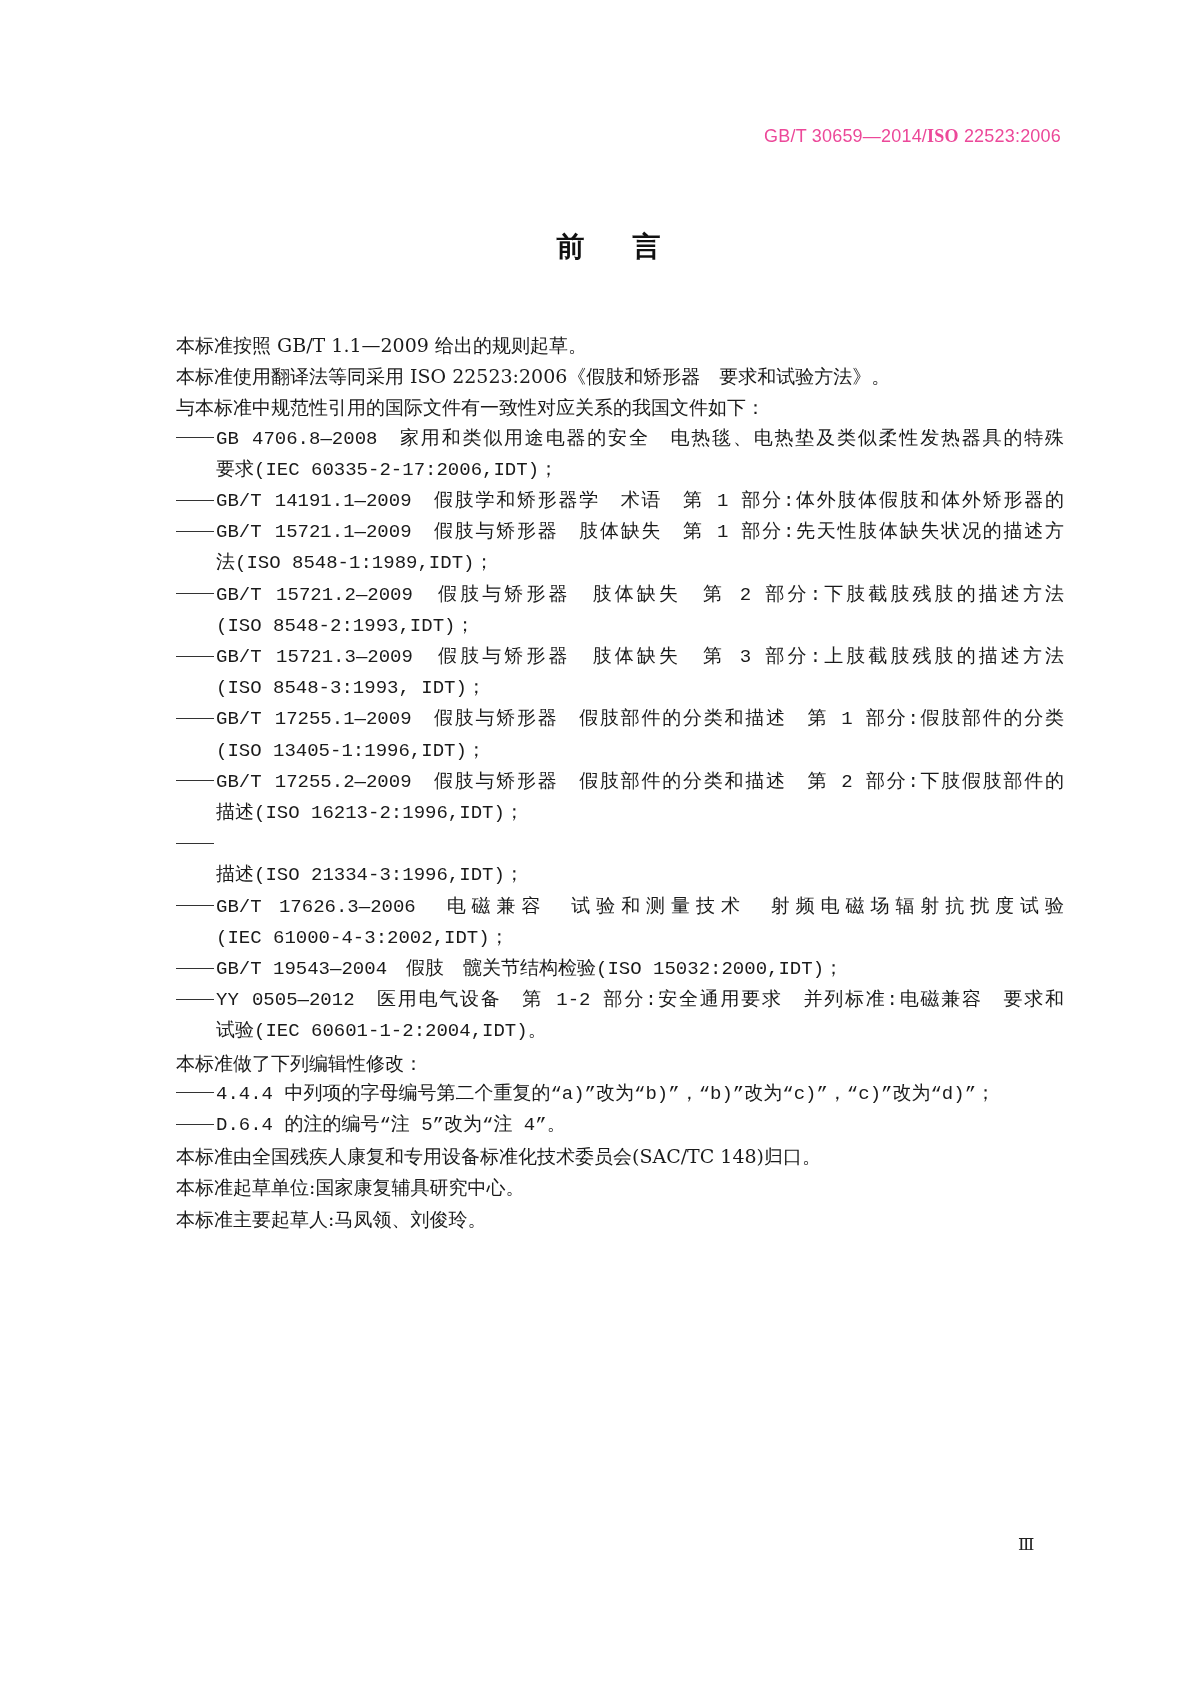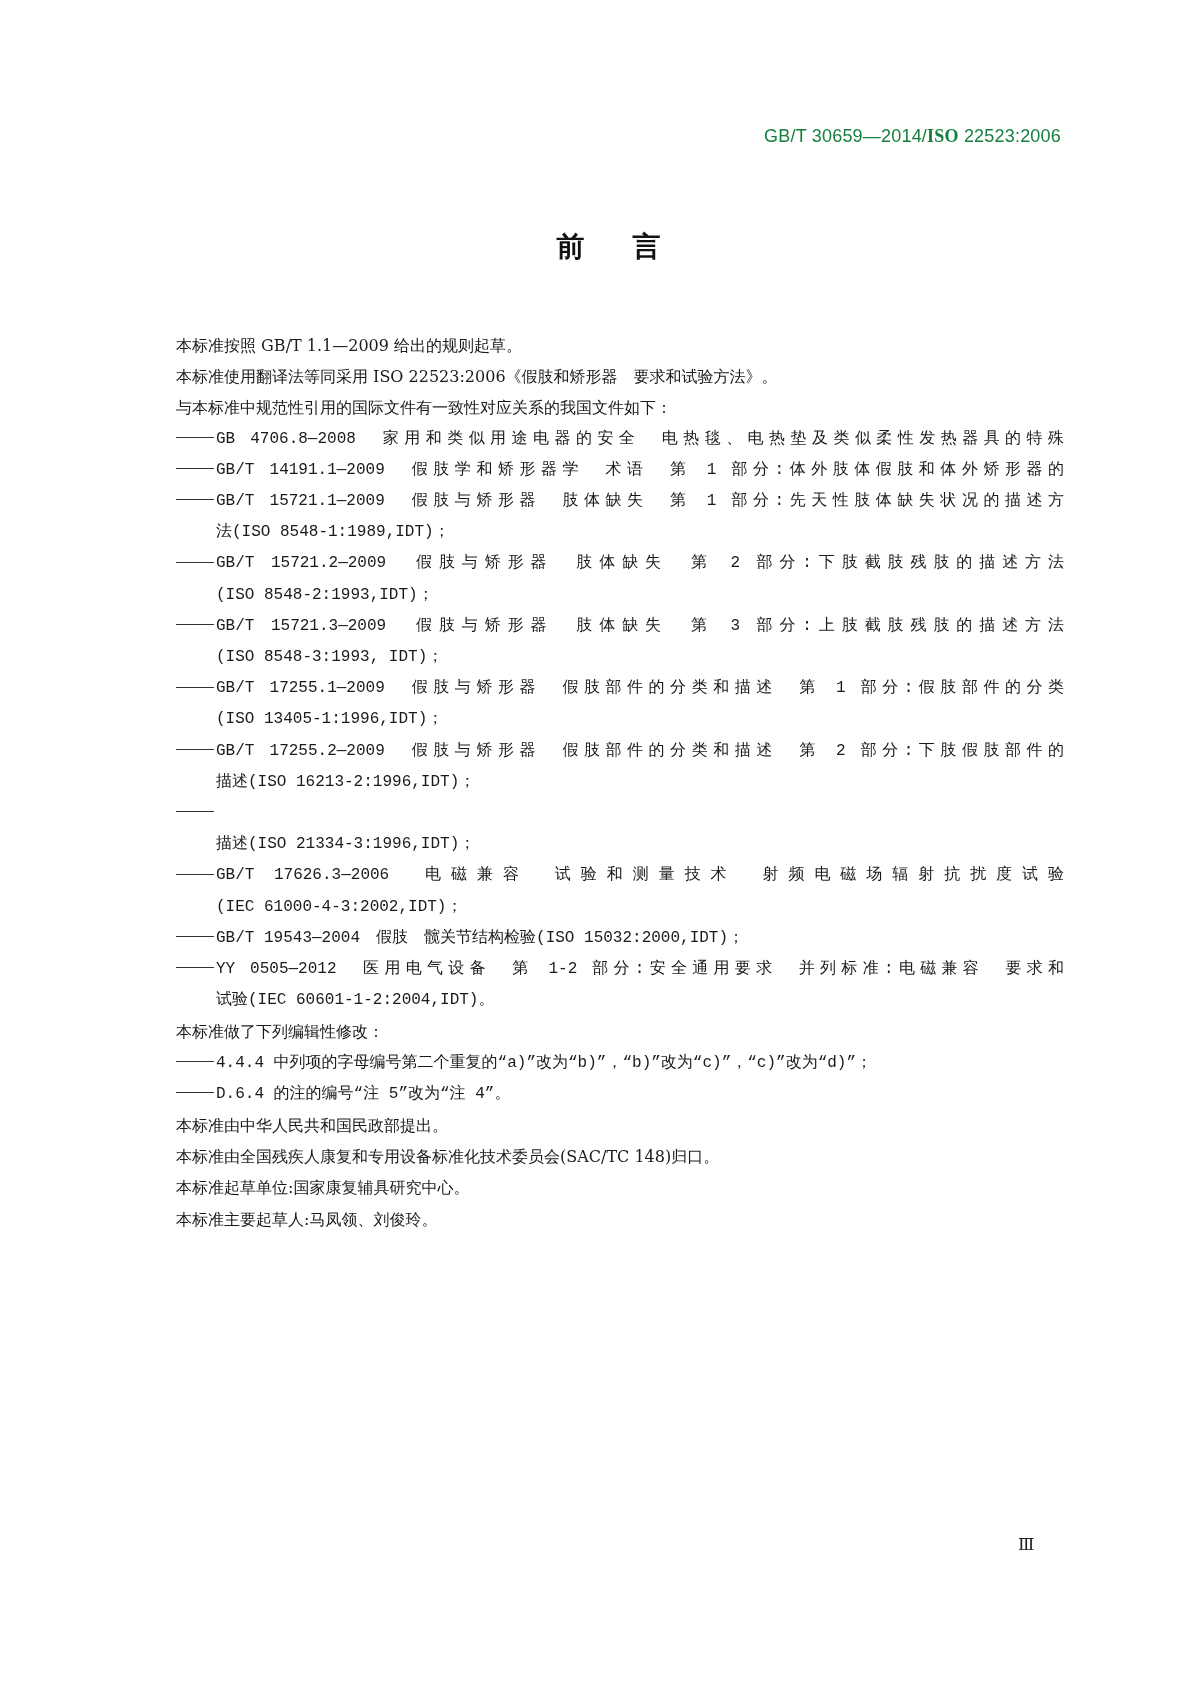--- a/index.html
+++ b/index.html
@@ -15,21 +15,21 @@
       color: #1a1a1a;
       font-family: "DejaVu Serif", "Liberation Serif", serif;
     }
     .header-code {
       position: absolute;
       top: 126px;
       right: 130px;
       font-family: "Liberation Sans", "DejaVu Sans", sans-serif;
       font-size: 18px;
       letter-spacing: 0.2px;
-      color: #15803d;
+      color: #ec4899;
       white-space: nowrap;
     }
     .header-code .bold {
       font-weight: bold;
       font-family: "Liberation Serif", "DejaVu Serif", serif;
     }
     .page-title {
       position: absolute;
       top: 228px;
       left: 13px;
@@ -40,21 +40,21 @@
       font-size: 28px;
       letter-spacing: 48px;
       text-indent: 48px;
       color: #111;
     }
     .content {
       position: absolute;
       top: 330px;
       left: 176px;
       width: 888px;
-      font-size: 16px;
+      font-size: 19px;
       line-height: 31.2px;
     }
     .para {
       margin: 0;
       white-space: nowrap;
     }
     .dash-item {
       position: relative;
       margin: 0;
       font-family: Liberation Mono, monospace;
@@ -108,20 +108,21 @@
 
 <div class="content">
 
   <p class="para">本标准按照 GB/T 1.1—2009 给出的规则起草。</p>
   <p class="para">本标准使用翻译法等同采用 ISO 22523:2006《假肢和矫形器　要求和试验方法》。</p>
   <p class="para">与本标准中规范性引用的国际文件有一致性对应关系的我国文件如下：</p>
 
   <div>
     <div class="dash-item">
       <span class="first"><span class="dash"></span><span>GB 4706.8—2008　家用和类似用途电器的安全　电热毯、电热垫及类似柔性发热器具的特殊</span></span>
+      <span class="cont">要求(IEC 60335-2-17:2006,IDT)；</span>
     </div>
     <div class="dash-item">
       <span class="first"><span class="dash"></span><span>GB/T 14191.1—2009　假肢学和矫形器学　术语　第 1 部分:体外肢体假肢和体外矫形器的</span></span>
     </div>
     <div class="dash-item">
       <span class="first"><span class="dash"></span><span>GB/T 15721.1—2009　假肢与矫形器　肢体缺失　第 1 部分:先天性肢体缺失状况的描述方</span></span>
       <span class="cont">法(ISO 8548-1:1989,IDT)；</span>
     </div>
     <div class="dash-item">
       <span class="first"><span class="dash"></span><span>GB/T 15721.2—2009　假肢与矫形器　肢体缺失　第 2 部分:下肢截肢残肢的描述方法</span></span>
@@ -160,19 +161,18 @@
 
   <div>
     <div class="dash-item">
       <span class="first nojustify"><span class="dash"></span><span>4.4.4 中列项的字母编号第二个重复的“a)”改为“b)”，“b)”改为“c)”，“c)”改为“d)”；</span></span>
     </div>
     <div class="dash-item">
       <span class="first nojustify"><span class="dash"></span><span>D.6.4 的注的编号“注 5”改为“注 4”。</span></span>
     </div>
   </div>
 
-  <p class="para">本标准由中华人民共和国民政部提出。</p>
   <p class="para">本标准由全国残疾人康复和专用设备标准化技术委员会(SAC/TC 148)归口。</p>
   <p class="para">本标准起草单位:国家康复辅具研究中心。</p>
   <p class="para">本标准主要起草人:马凤领、刘俊玲。</p>
 </div>
 
 <div class="page-number">Ⅲ</div>
 
 </body></html>

